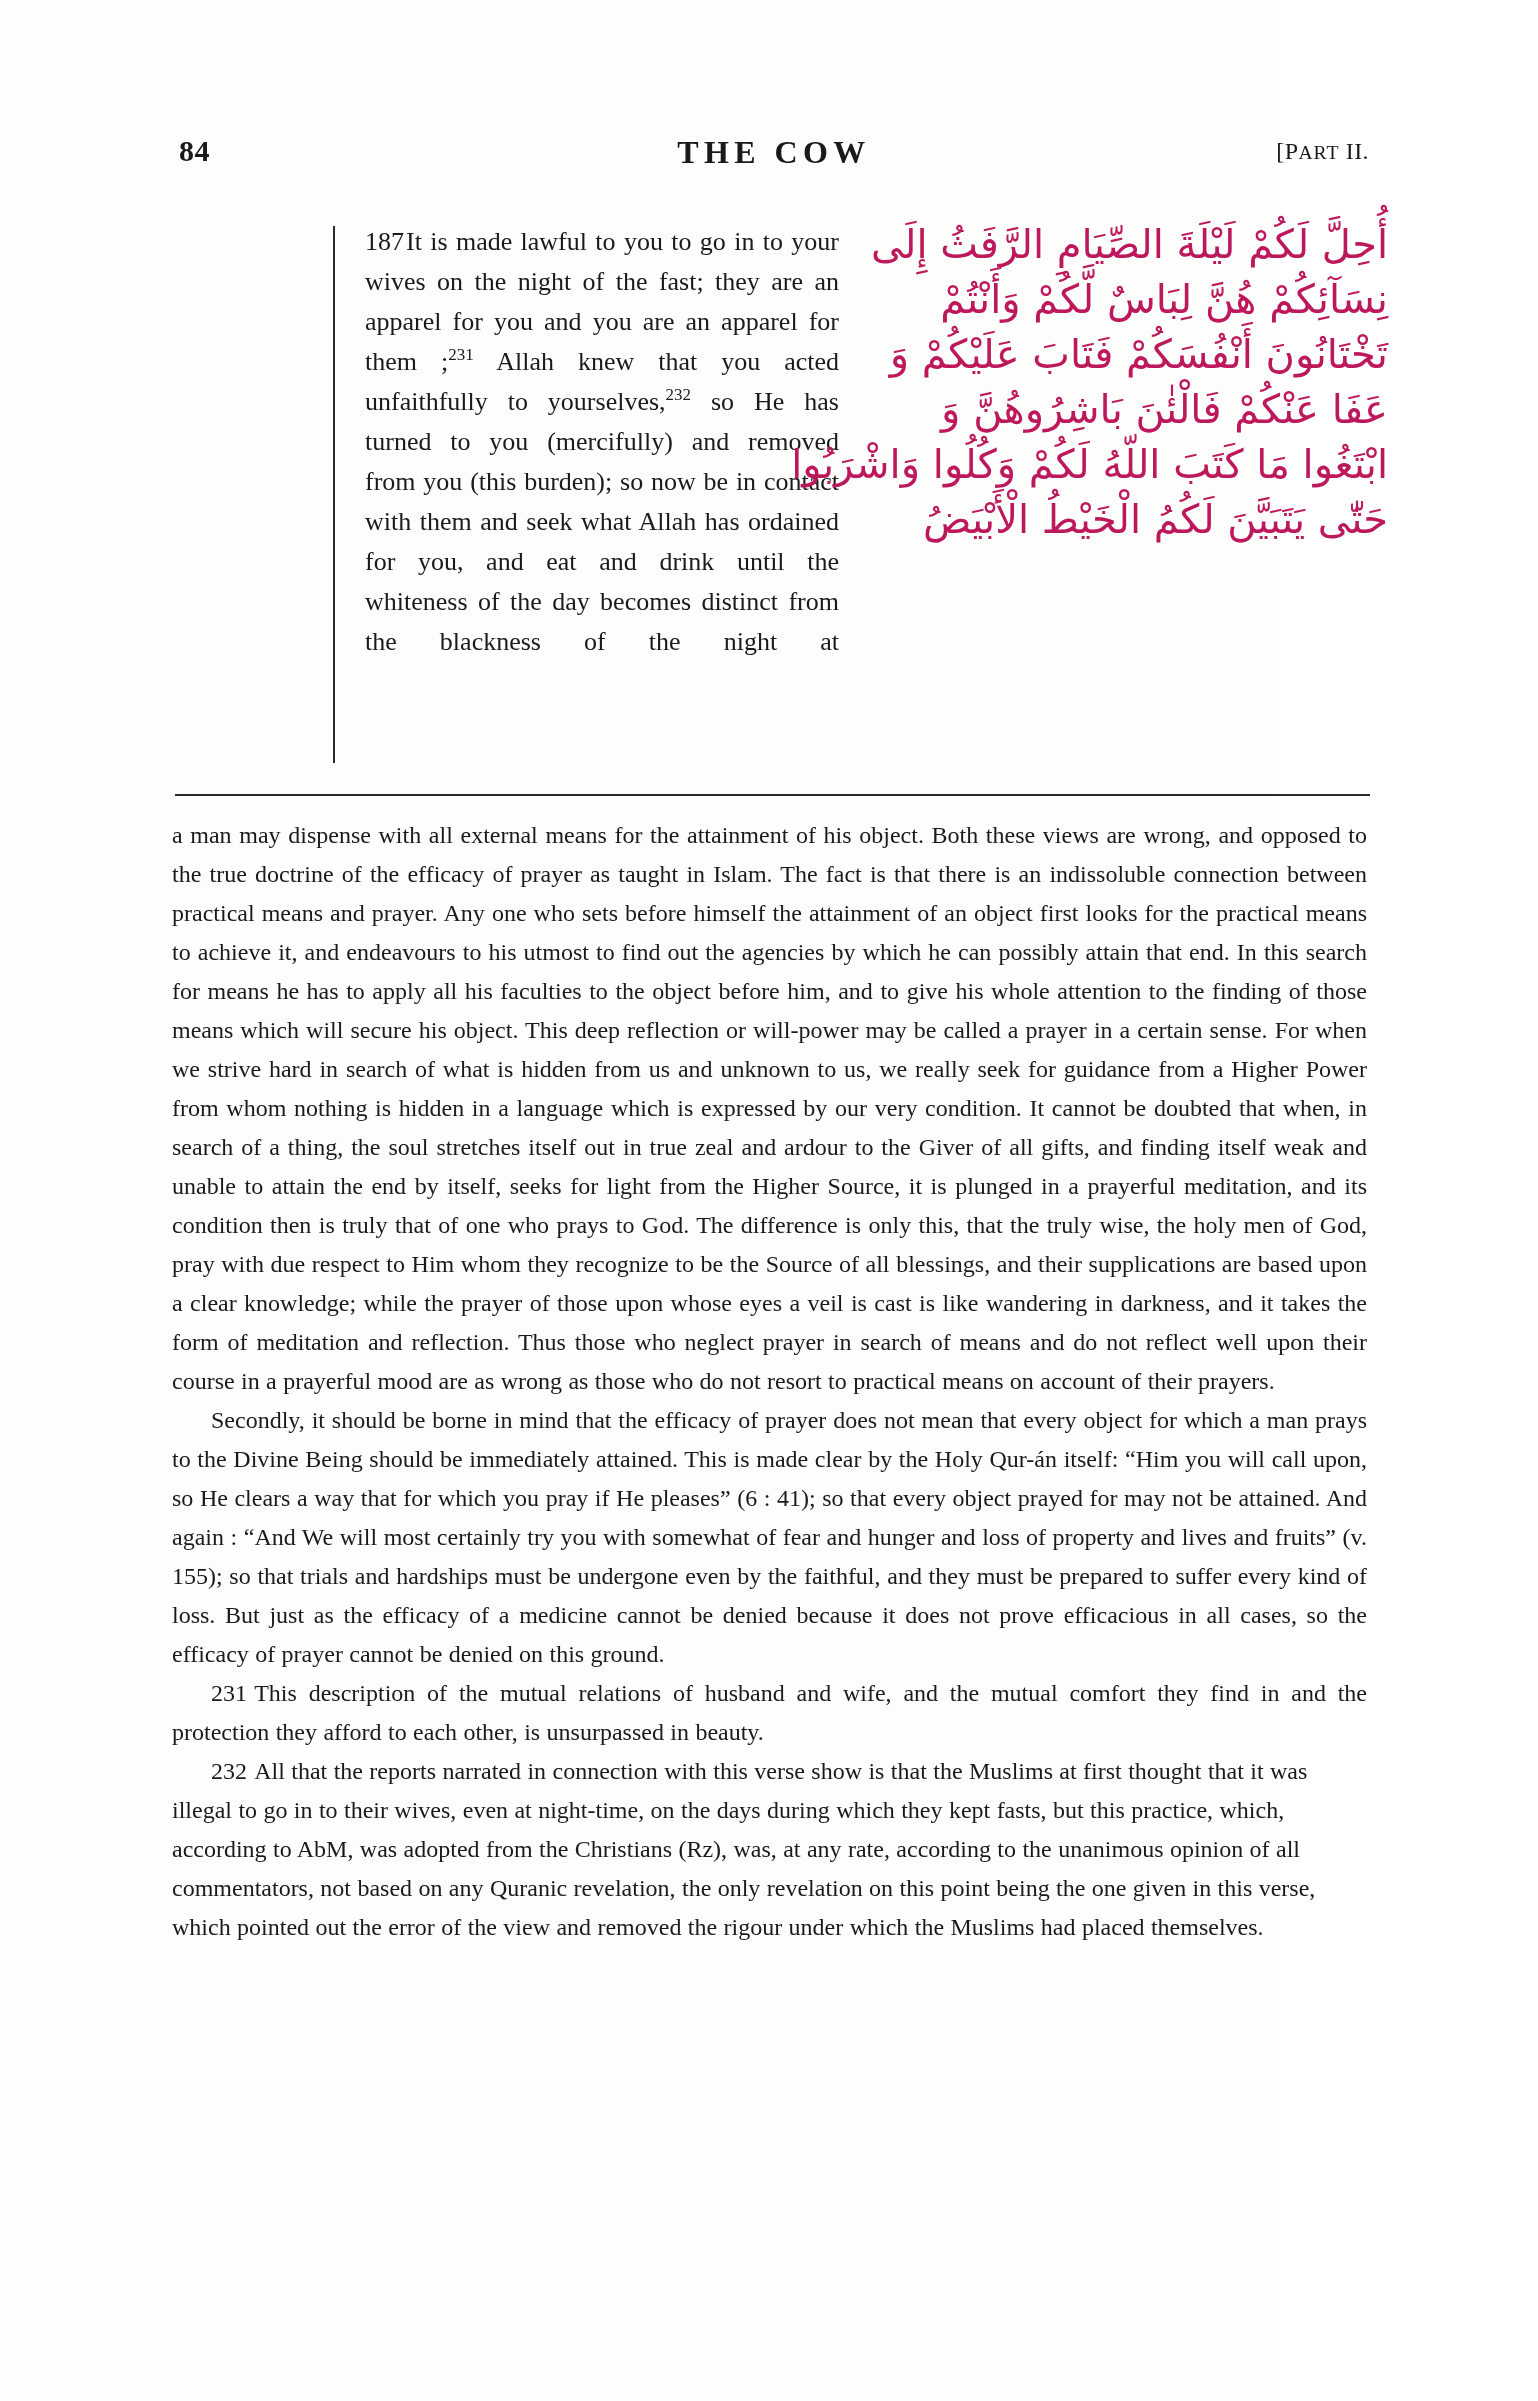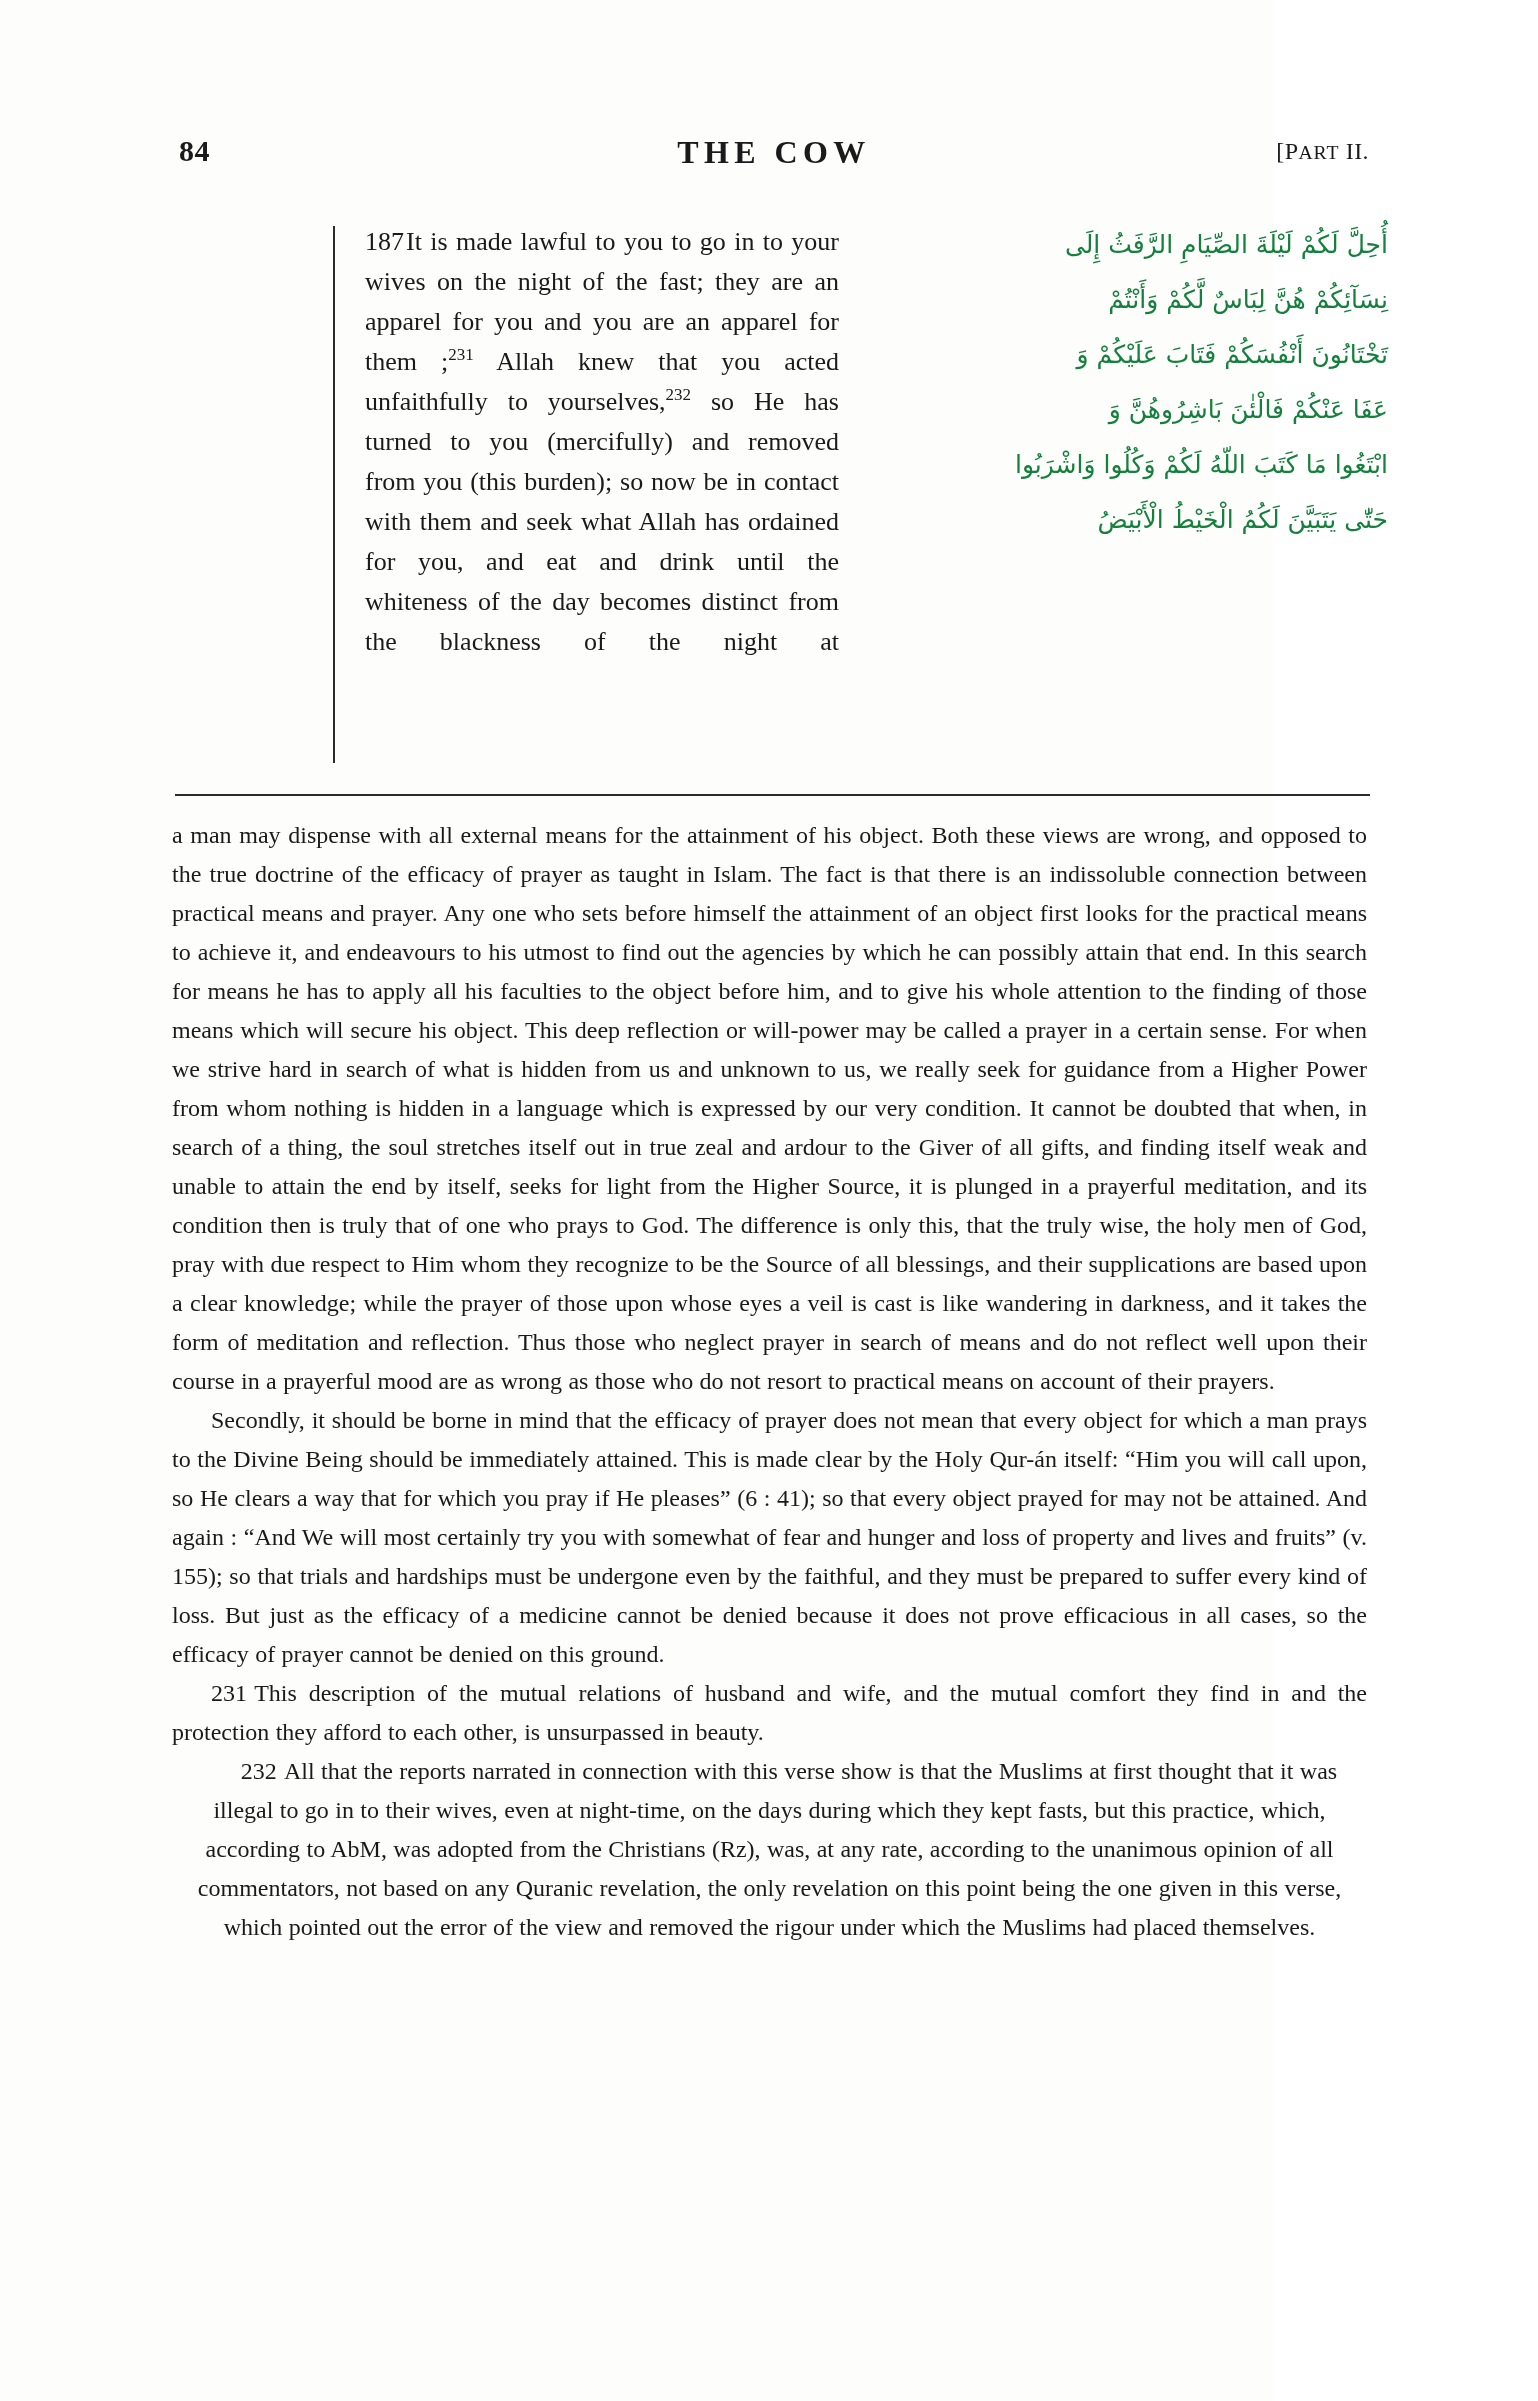--- a/index.html
+++ b/index.html
@@ -95,23 +95,23 @@
     margin-right: 2px;
   }
   .arabic {
     position: absolute;
     right: 0;
     top: -5.4px;
     width: 501px;
     direction: rtl;
     text-align: right;
     font-family: "DejaVu Sans", sans-serif;
-    font-size: 25px;
+    font-size: 40px;
     line-height: 55px;
-    color: #15803d;
+    color: #be185d;
   }
   .arabic div {
     white-space: nowrap;
   }
   
   .hrule {
     position: absolute;
     left: 175px;
     top: 794px;
     width: 1195px;
@@ -136,21 +136,21 @@
   .body-text p.indent {
     text-indent: 39px;
   }
   .note p {
     text-indent: 39px;
   }
   .note .nnum {
     margin-right: 7.2px;
   }
   .last-line {
-    text-align: center;
+    text-align: left;
   }
 </style>
 </head>
 <body>
 
 <div class="page">
 
   <div class="header">
     <span class="page-number">84</span>
     <span class="running-title">THE COW</span>

